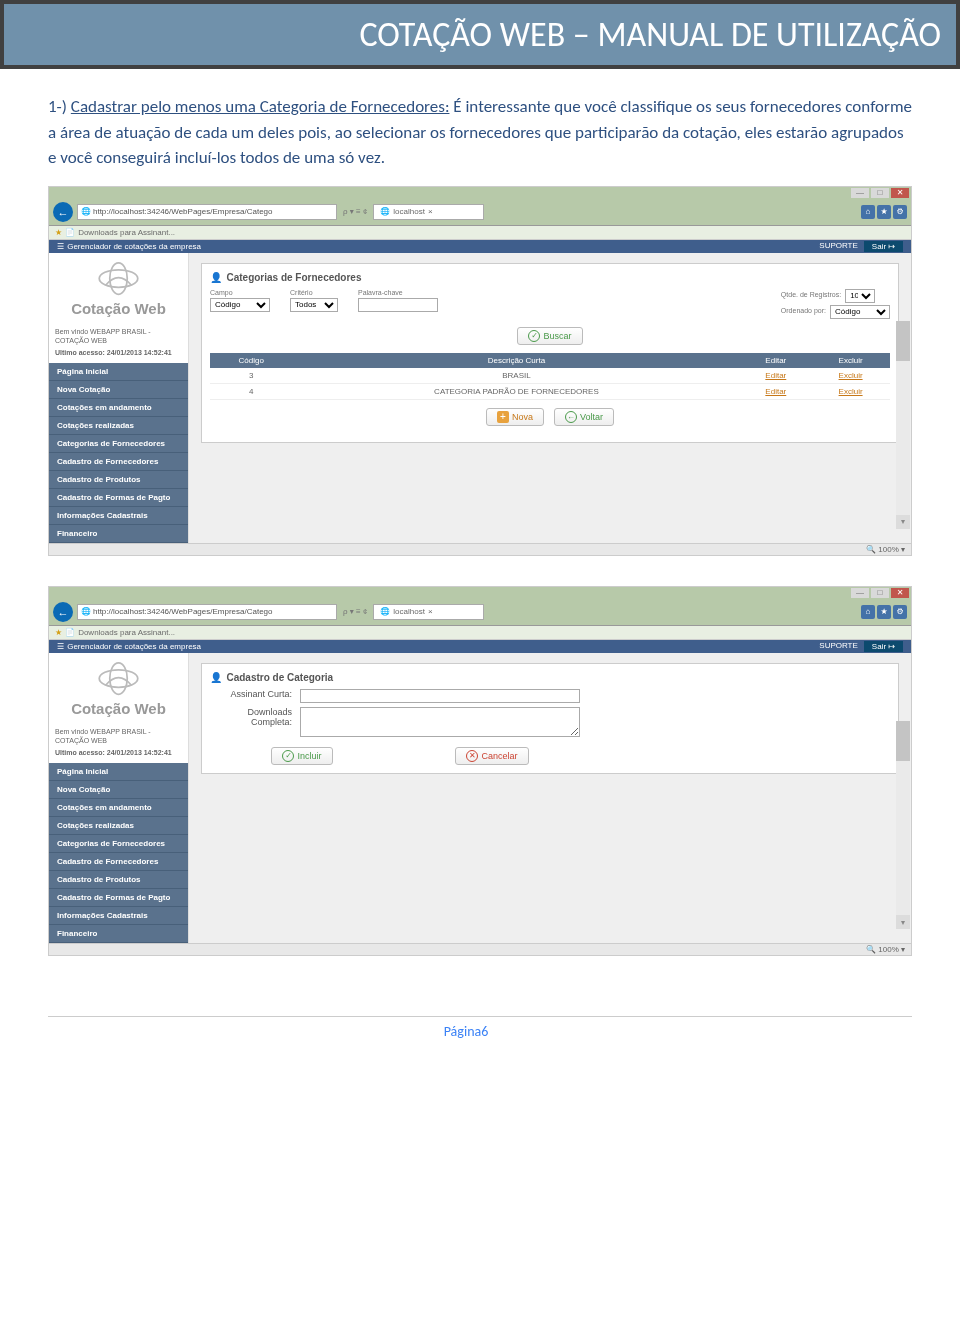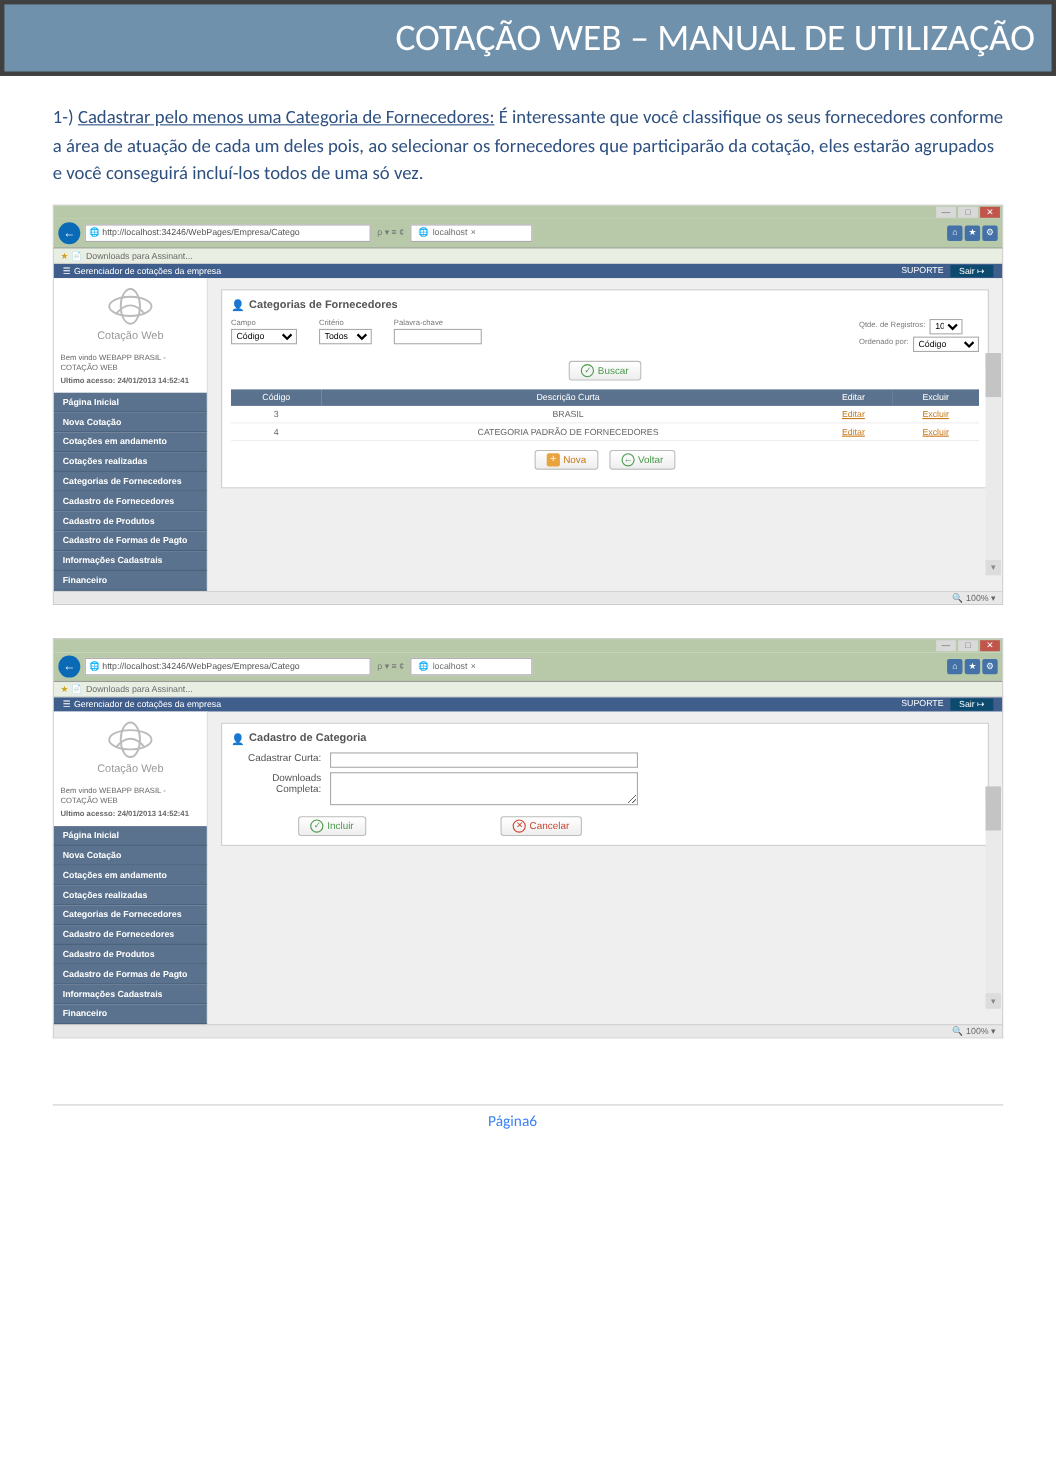--- a/index.html
+++ b/index.html
@@ -33,21 +33,21 @@
   .app-header { background: #3f5e8c; color: #fff; display: flex; align-items: center; padding: 1px 8px; font-size: 8px; }
   .app-header .left { display: flex; align-items: center; gap: 3px; }
   .app-header .right { margin-left: auto; display: flex; align-items: flex-start; gap: 6px; font-size: 8px; }
   .sair-btn { background: #0c4a6e; padding: 1px 8px; color: #fff; }
   
   .app-body { display: flex; background: #efefef; min-height: 270px; position: relative; }
   
   .sidebar { width: 140px; background: #fff; border-right: 1px solid #ddd; }
   .logo-block { text-align: center; padding: 8px; }
   .logo-svg { width: 45px; height: 35px; }
-  .logo-text { color: #999; font-size: 10px; font-weight: normal; margin-top: 2px; }
+  .logo-text { color: #999; font-size: 15px; font-weight: bold; margin-top: 2px; }
   .welcome { font-size: 7px; color: #666; padding: 2px 6px; line-height: 1.3; }
   .side-menu { margin-top: 4px; font-weight: bold; }
   .side-menu div { background: #5a728d; color: #fff; font-size: 8px; padding: 4px 8px; border-bottom: 1px solid #48607a; cursor: pointer; }
   
   .content { flex: 1; padding: 10px 12px; }
   .panel { background: #fff; border: 1px solid #ccc; padding: 8px; }
   .panel-title { display: flex; align-items: center; gap: 4px; font-size: 10px; font-weight: bold; color: #555; margin-bottom: 6px; }
   .panel-title .icon { color: #3f5e8c; }
   
   .filter-row { display: flex; gap: 20px; font-size: 8px; color: #777; margin-bottom: 3px; }
@@ -315,21 +315,21 @@
         <div>Financeiro</div>
       </div>
     </div>
     <div class="content">
       <div class="panel">
         <div class="panel-title">
           <span class="icon">👤</span>
           <span>Cadastro de Categoria</span>
         </div>
         <div class="form-field">
-          <div class="lbl">Cadastrar Curta:</div>
+          <div class="lbl">Assinant Curta:</div>
           <input style="">
         </div>
         <div class="form-field">
           <div class="lbl">Downloads Completa:</div>
           <textarea style=""></textarea>
         </div>
         <div class="btn-wide-row">
           <div class="pill-btn">
                 <span class="ico-green">✓</span>
                 <span class="txt-green">Incluir</span>

